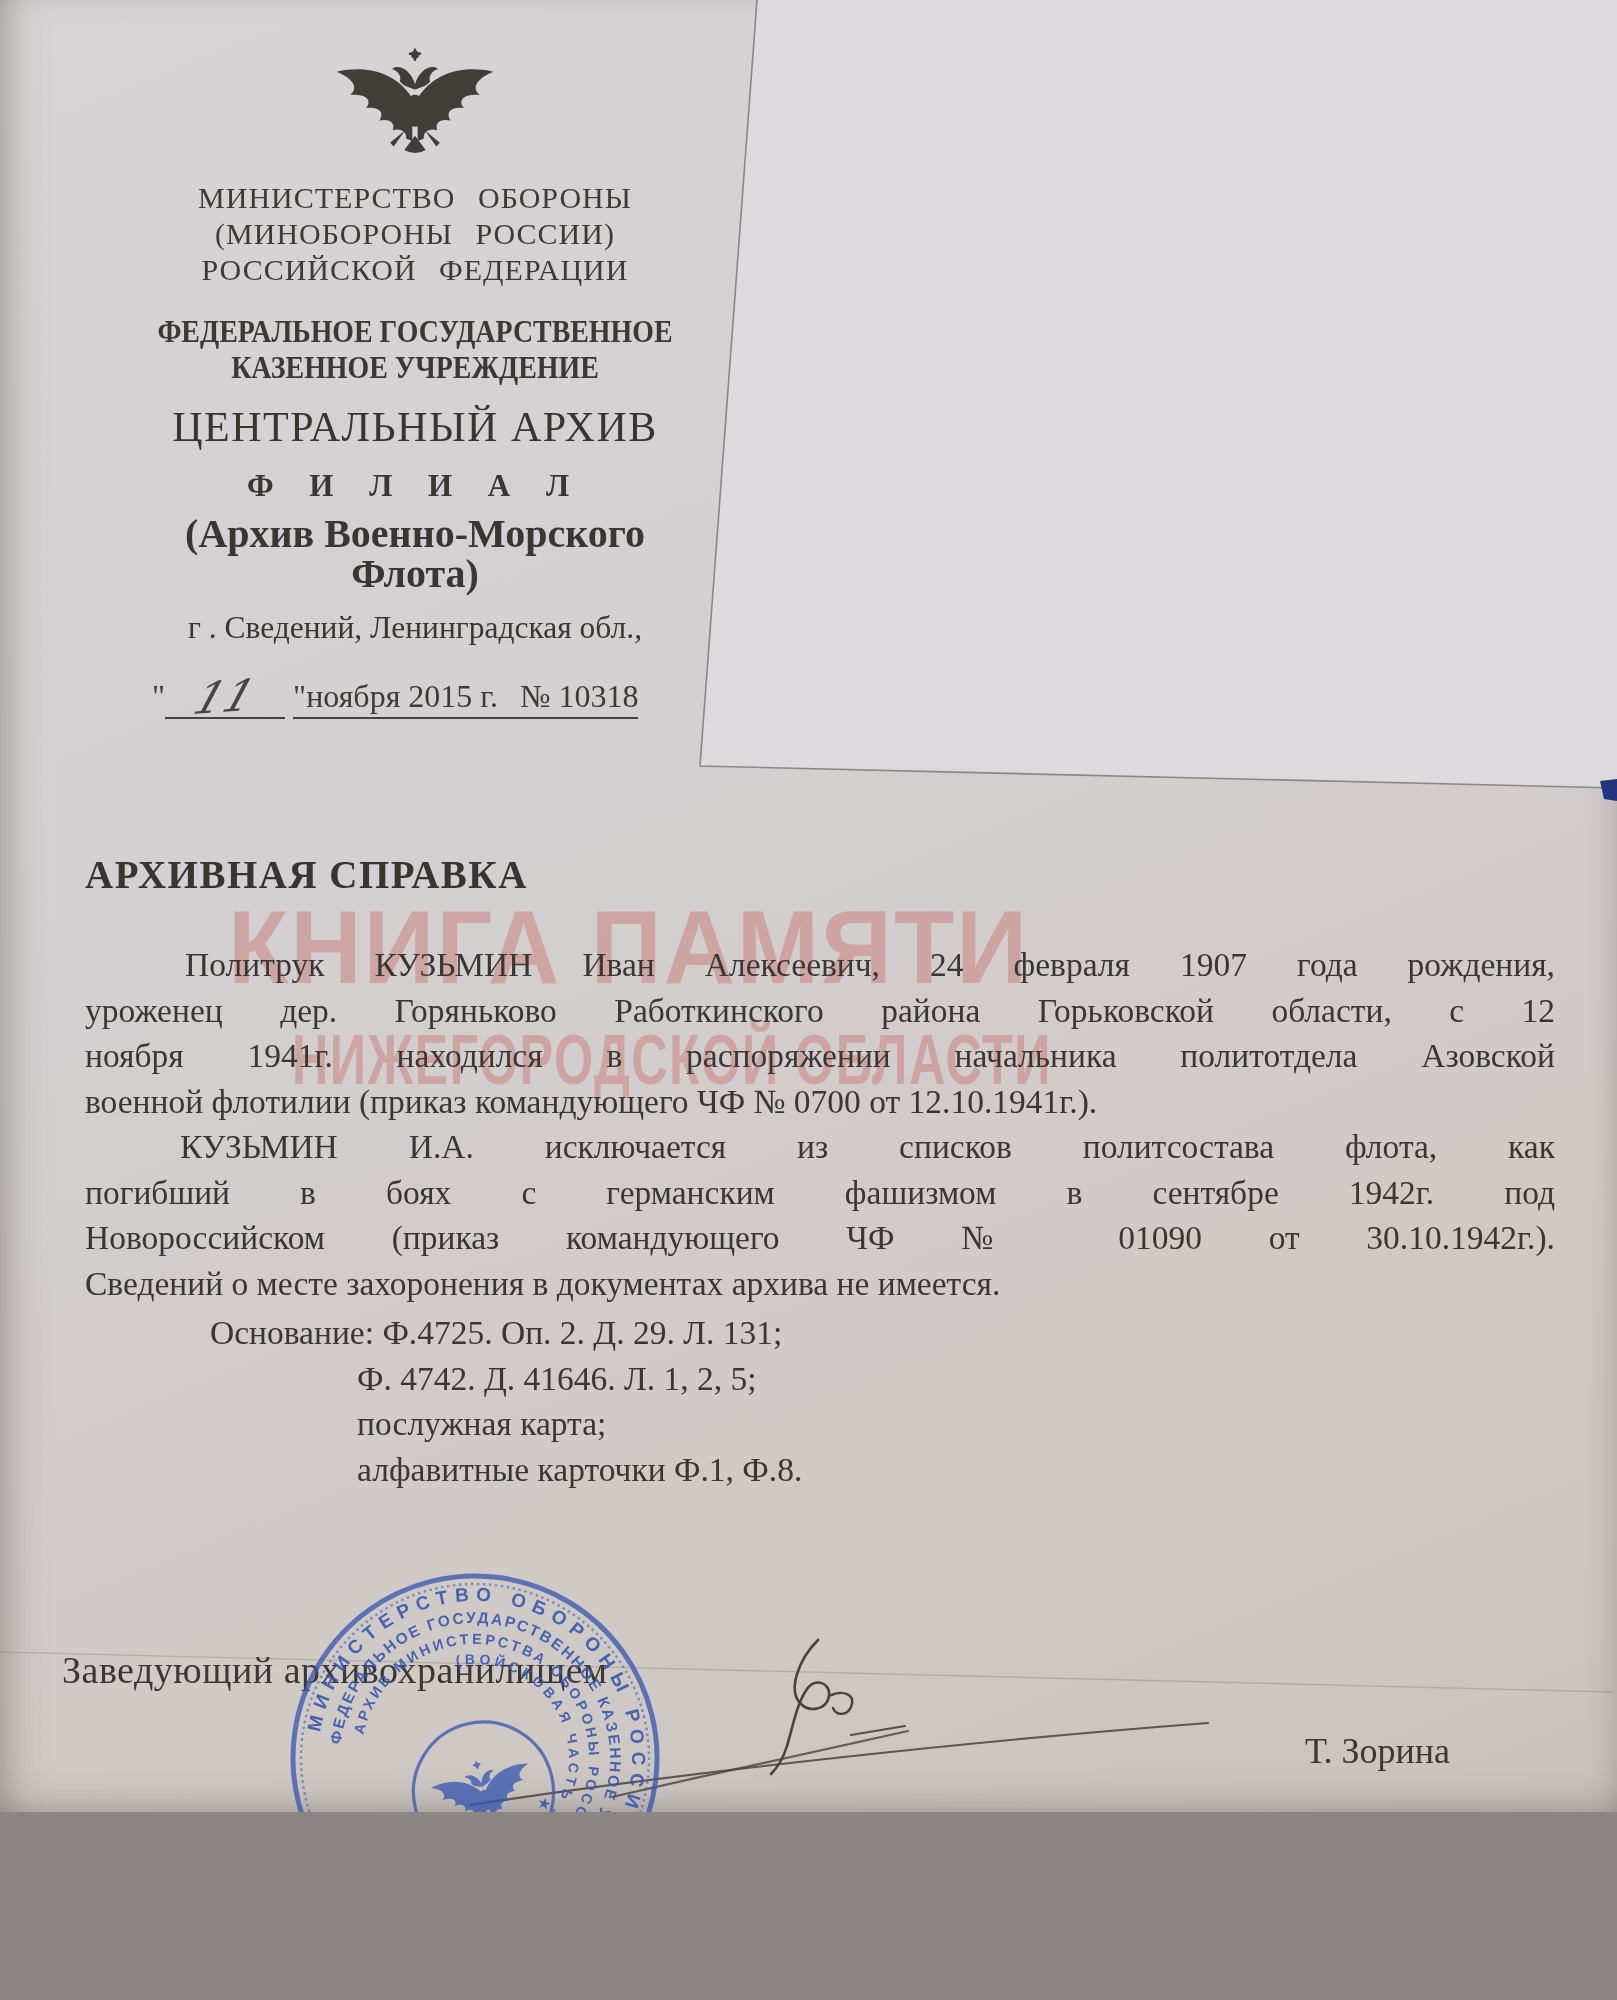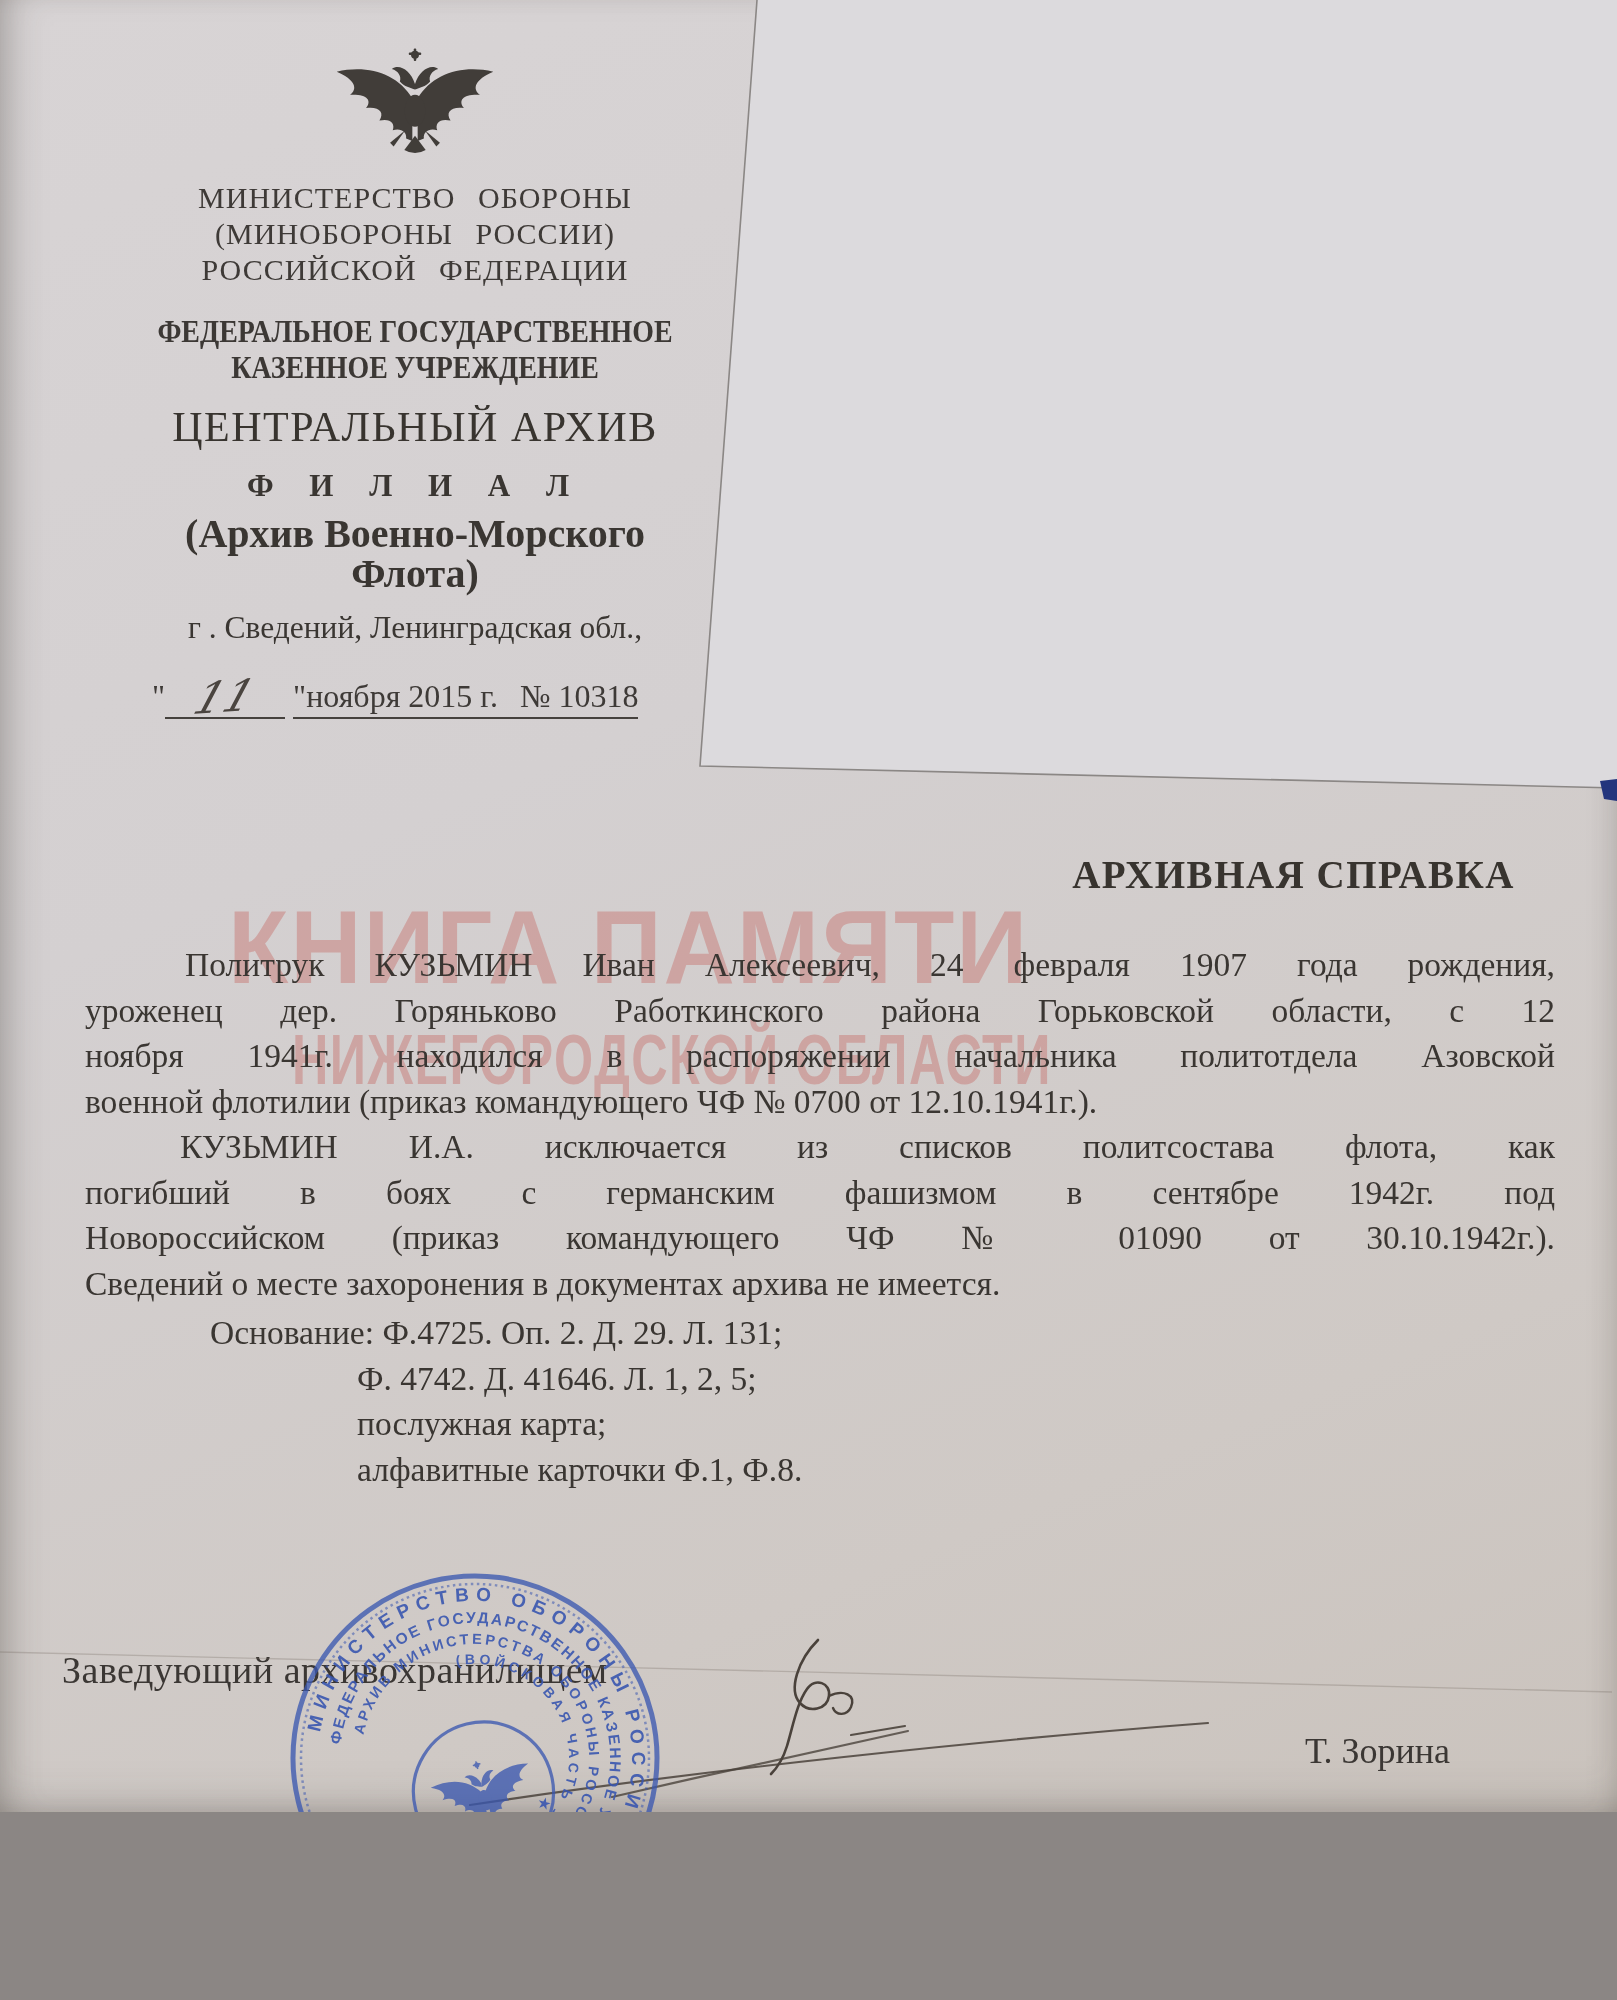--- a/index.html
+++ b/index.html
@@ -27,21 +27,21 @@
   .day{display:inline-block;font-family:"DejaVu Serif",serif;font-style:italic;font-size:44px;
        transform:skewX(-22deg) rotate(-4deg);position:relative;top:5px;color:#4a443f;}
   .underl{border-bottom:2px solid #45413d;padding-bottom:3px;}
   .numgap{display:inline-block;width:22px;}
   
   .wm{position:absolute;font-family:"Liberation Sans","DejaVu Sans",sans-serif;font-weight:700;
       color:#c97c78;opacity:.5;white-space:nowrap;transform-origin:left top;}
   .wm1{left:228px;top:888px;font-size:104px;letter-spacing:2px;transform:scaleX(.95);}
   .wm2{left:292px;top:1020px;font-size:70px;letter-spacing:2px;transform:scaleX(.72);}
   
-  .doc-title{position:absolute;left:85px;top:852px;width:1430px;text-align:right;
+  .doc-title{position:absolute;left:85px;top:852px;width:1430px;text-align:left;
              font-size:39px;font-weight:700;letter-spacing:1.5px;color:#38342f;}
   .body-text{position:absolute;left:85px;top:942px;width:1470px;font-size:33.5px;line-height:45.5px;color:#3a3632;}
   .body-text div{min-height:45.5px;}
   .j{text-align:justify;text-align-last:justify;}
   .ind1{text-indent:100px;}
   .ind2{text-indent:95px;}
   .basis1{padding-left:125px;margin-top:4px;}
   .basisN{padding-left:272px;}
   .job-title{position:absolute;left:62px;top:1648px;font-size:38px;color:#3b3734;letter-spacing:.5px;}
   .sig-name{position:absolute;left:1305px;top:1730px;font-size:36px;color:#3b3734;}

